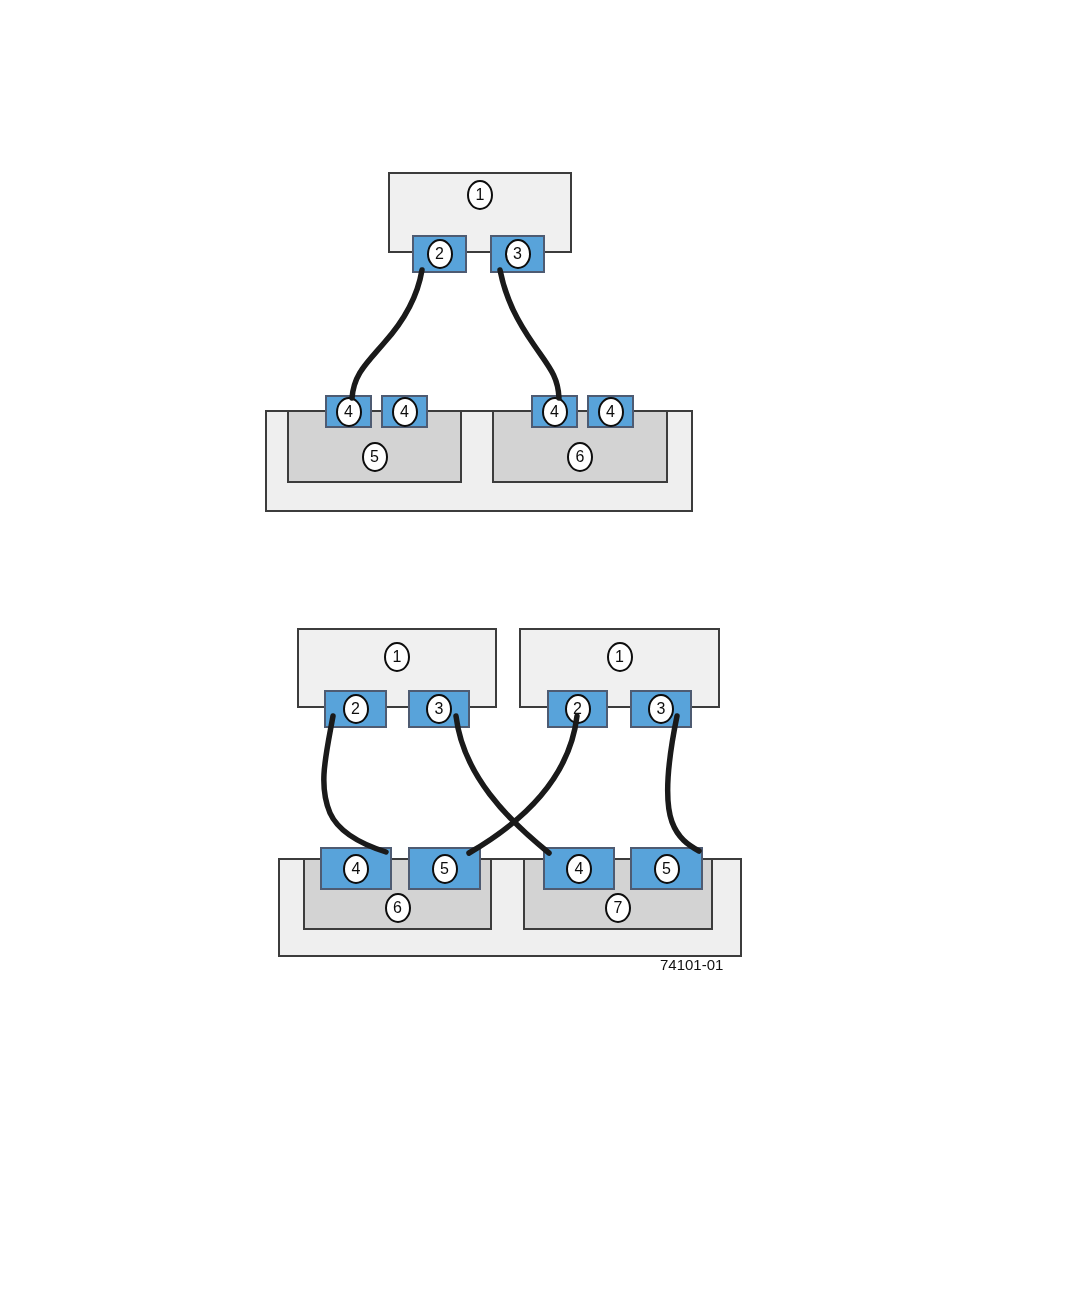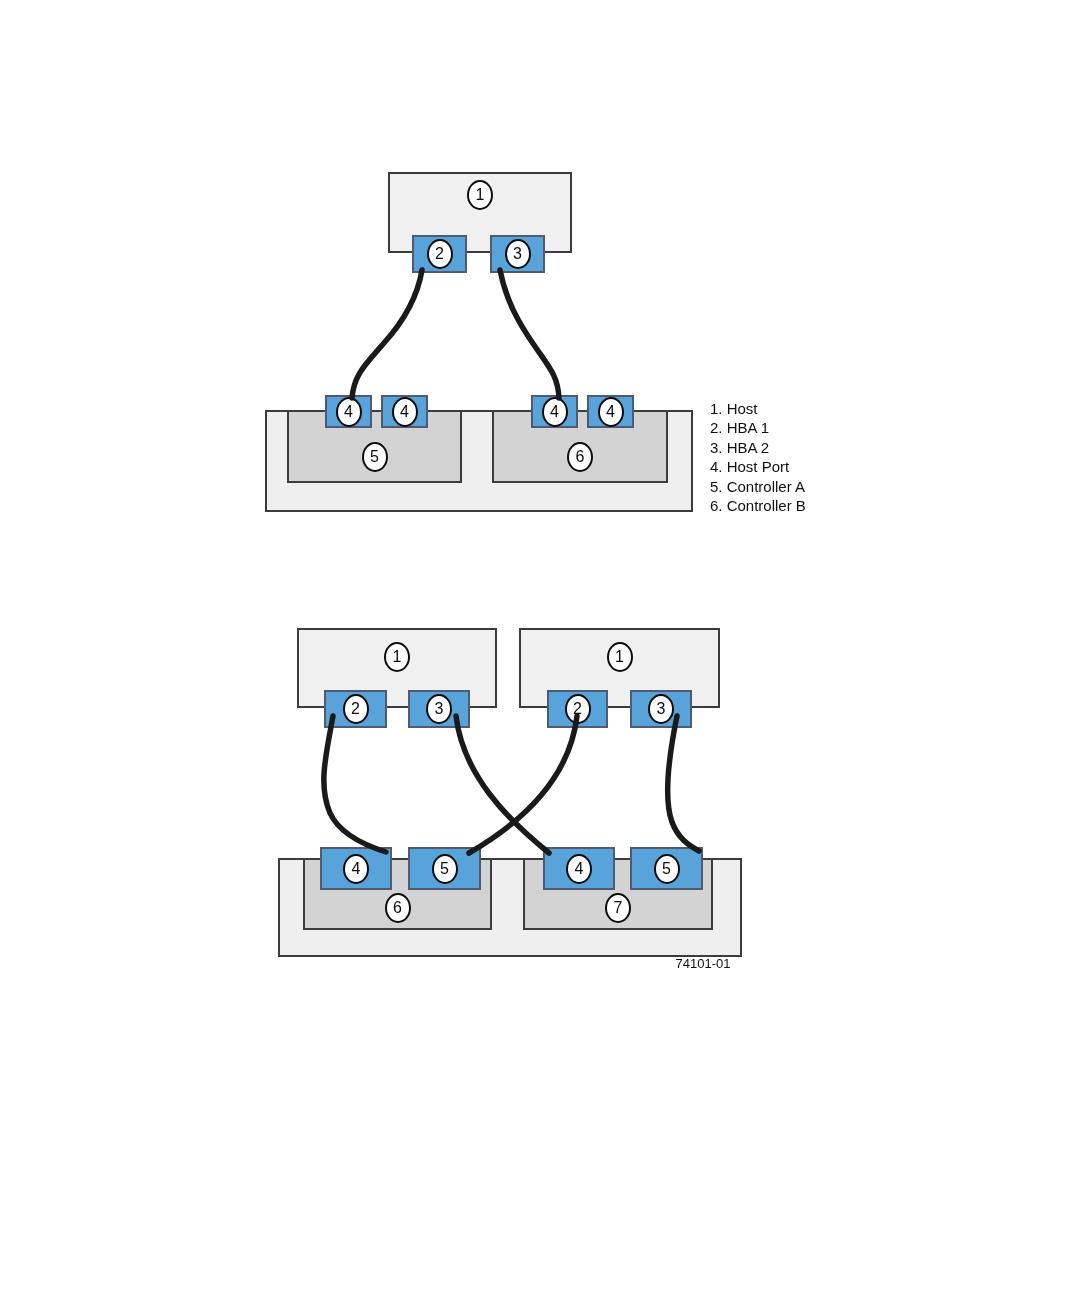--- a/index.html
+++ b/index.html
@@ -45,21 +45,21 @@
     flex:0 0 auto;
   }
   .cable-svg { position:absolute; left:0; top:0; z-index:4; pointer-events:none; }
   .legend {
     position:absolute; left:710px; top:399px;
     font-size:15px; line-height:19.4px; color:#111111;
     z-index:5; white-space:nowrap;
   }
   .figure-number {
     position:absolute; left:660px; top:956px; width:86px;
-    text-align:center; font-size:13px; color:#111111;
+    text-align:left; font-size:15px; color:#111111;
     z-index:5;
   }
 </style>
 </head>
 <body>
 
 <div class="canvas">
 
   <div class="box host-box" style="left:388px; top:172px; width:184px; height:81px; padding-top:6px;">
     <span class="circle">1</span>
@@ -87,28 +87,20 @@
   <div class="box blue-box" style="left:381px; top:395px; width:47px; height:33px;">
     <span class="circle">4</span>
   </div>
   <div class="box blue-box" style="left:531px; top:395px; width:47px; height:33px;">
     <span class="circle">4</span>
   </div>
   <div class="box blue-box" style="left:587px; top:395px; width:47px; height:33px;">
     <span class="circle">4</span>
   </div>
 
-  <div class="legend">
-    <div>1. Host</div>
-    <div>2. HBA 1</div>
-    <div>3. HBA 2</div>
-    <div>4. Host Port</div>
-    <div>5. Controller A</div>
-    <div>6. Controller B</div>
-  </div>
 
   <div class="box host-box" style="left:297px; top:628px; width:200px; height:80px; padding-top:12px;">
     <span class="circle">1</span>
   </div>
   <div class="box host-box" style="left:519px; top:628px; width:201px; height:80px; padding-top:12px;">
     <span class="circle">1</span>
   </div>
 
   <div class="box blue-box" style="left:324px; top:690px; width:63px; height:38px;">
     <span class="circle">2</span>

